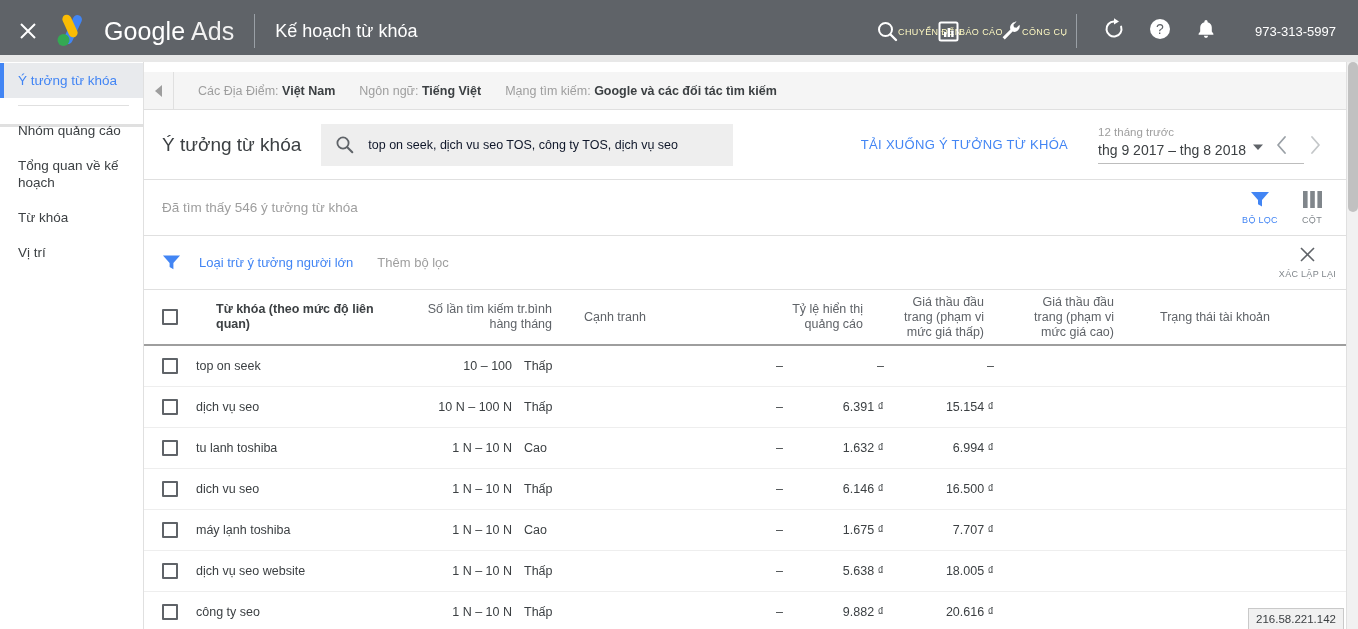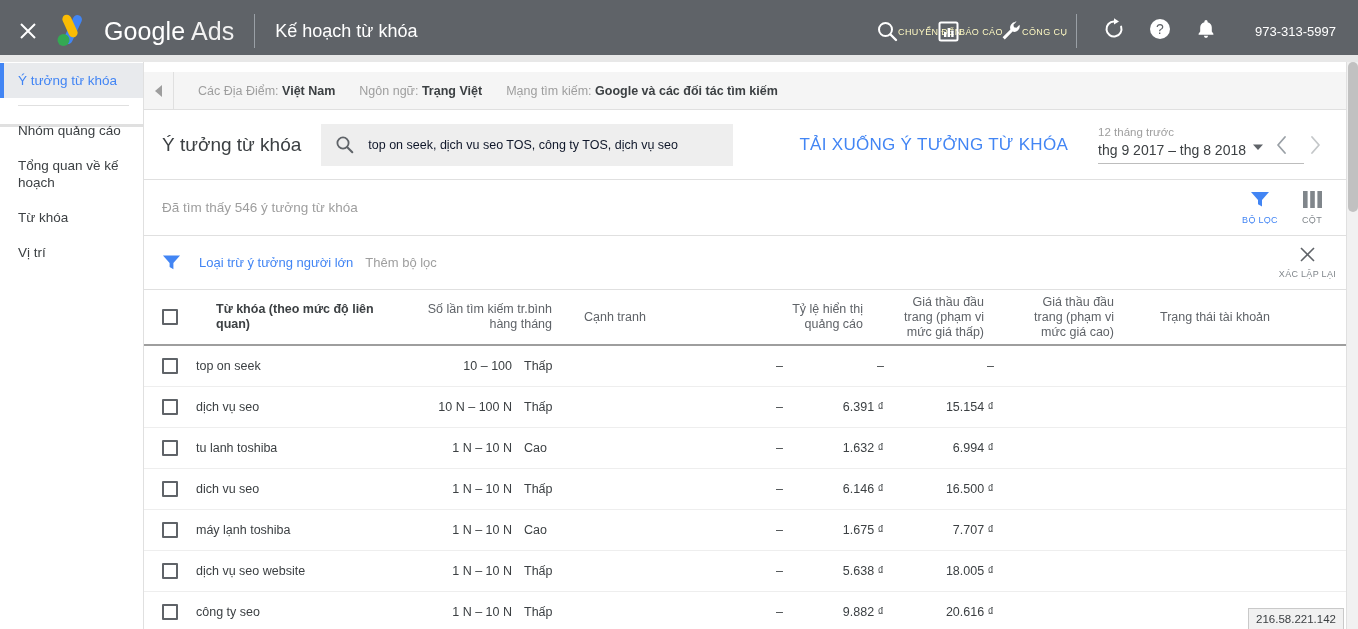--- a/index.html
+++ b/index.html
@@ -128,21 +128,21 @@
     width: 412px; height: 42px; background:#eeeeee;
     display:flex; align-items:center; padding: 0 14px;
     cursor:text;
   }
   .searchbox .sq { margin-right: 14px; display:flex; }
   .searchbox .sval {
     font-size: 12.5px; color:#0f172a; white-space:nowrap; overflow:hidden;
   }
   .dl-link {
     margin-left: auto;
-    font-size: 17px; color:#4285f4; letter-spacing:.3px;
+    font-size: 13px; color:#4285f4; letter-spacing:.3px;
     text-transform: uppercase; white-space:nowrap; cursor:pointer;
     font-weight: 500;
   }
   .daterange {
     margin-left: 30px; display:flex; align-items:flex-end;
   }
   .dr-text { display:flex; flex-direction:column; }
   .dr-label { font-size: 11.5px; color:#9e9e9e; line-height: 15px; }
   .dr-value {
     font-size: 14px; color:#3c4043; line-height: 20px;
@@ -179,21 +179,21 @@
   
   .filter-row {
     height: 54px; border-bottom:1px solid #e0e0e0;
     display:flex; align-items:center; padding-left: 18px;
   }
   .filter-row .fic { margin-right: 18px; display:flex; }
   .chip-active {
     font-size: 13px; color:#4285f4; cursor:pointer; white-space:nowrap;
   }
   .chip-add {
-    font-size: 13px; color:#9e9e9e; margin-left: 12px;
+    font-size: 13px; color:#9e9e9e; margin-left: 24px;
     cursor:pointer; white-space:nowrap;
   }
   .reset-btn {
     margin-left:auto; margin-right: 12px;
     display:flex; flex-direction:column; align-items:center; cursor:pointer;
   }
   .reset-btn .cap {
     font-size: 9px; color:#80868b; letter-spacing:.3px;
     margin-top:2px; text-transform:uppercase; white-space:nowrap;
   }
@@ -380,21 +380,21 @@
       <svg width="14" height="14" viewBox="0 0 14 14">
         <path d="M10 1 L10 13 L3 7 Z" fill="#9e9e9e"></path>
       </svg>
     </div>
     <div class="crumb">
       <span>Các Địa Điểm:</span>
       <b>Việt Nam</b>
     </div>
     <div class="crumb">
       <span>Ngôn ngữ:</span>
-      <b>Trạng Việt</b>
+      <b>Tiếng Việt</b>
     </div>
     <div class="crumb">
       <span>Mạng tìm kiếm:</span>
       <b>Google và các đối tác tìm kiếm</b>
     </div>
   </div>
 
   <div class="title-row">
     <div class="page-title">Ý tưởng từ khóa</div>
 

